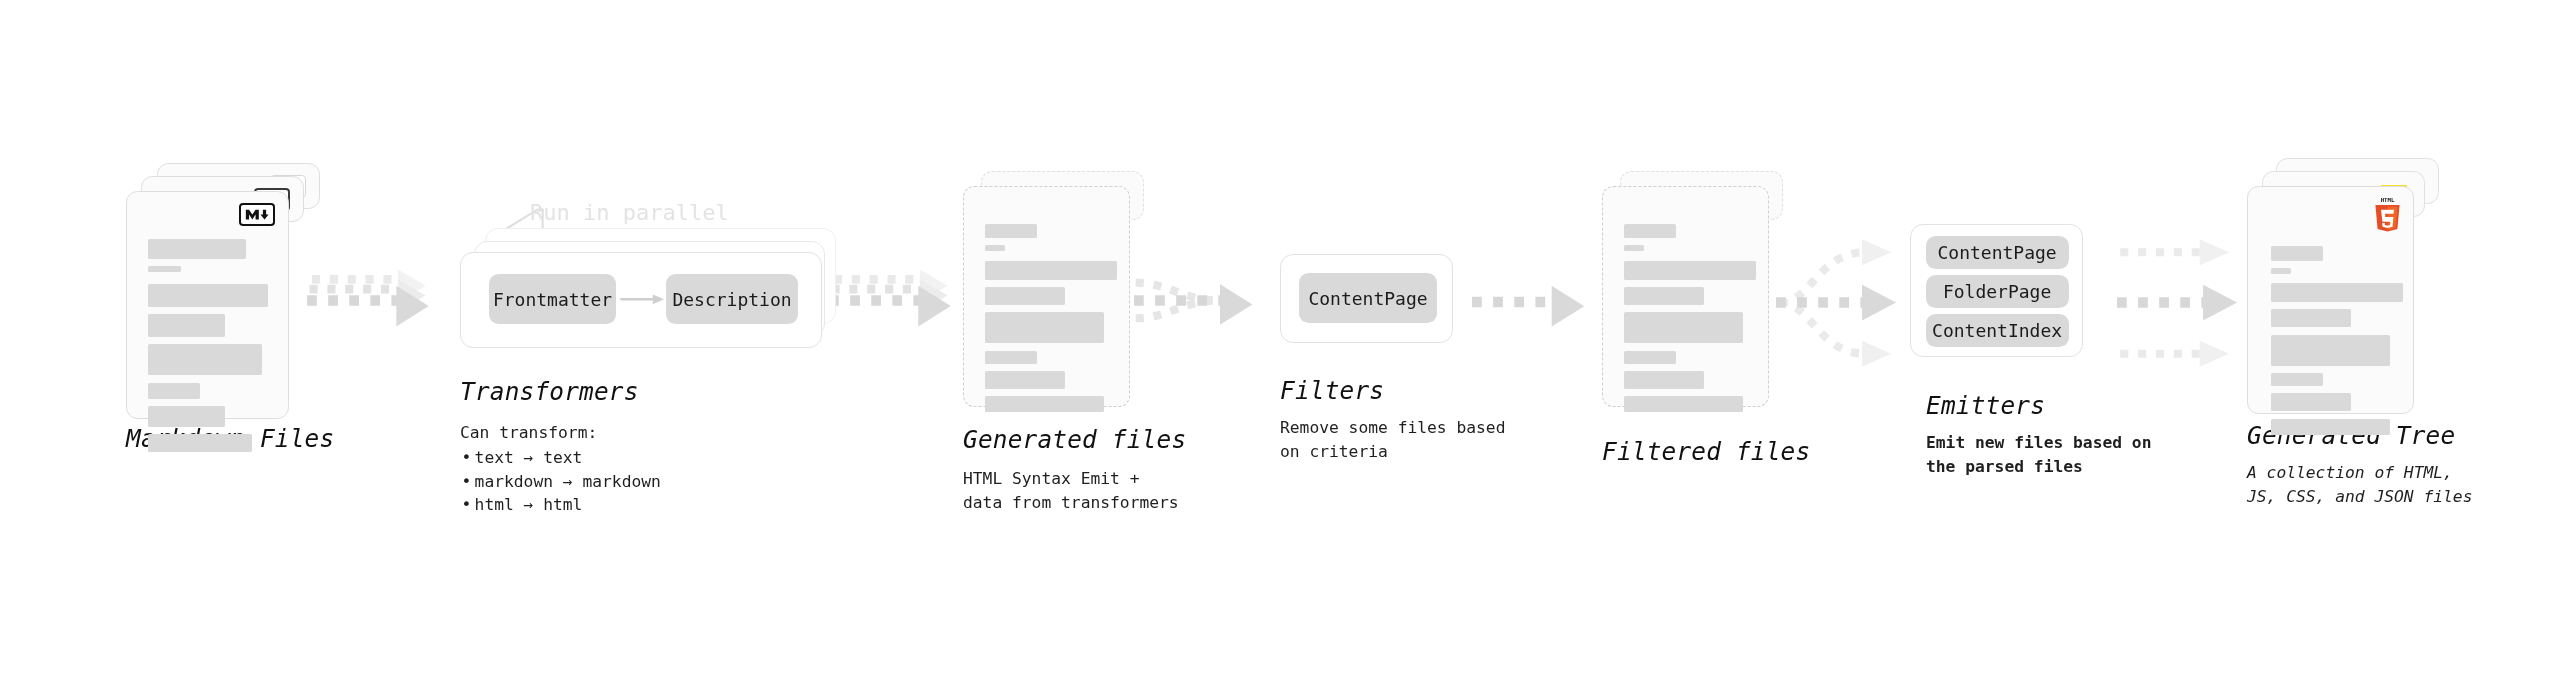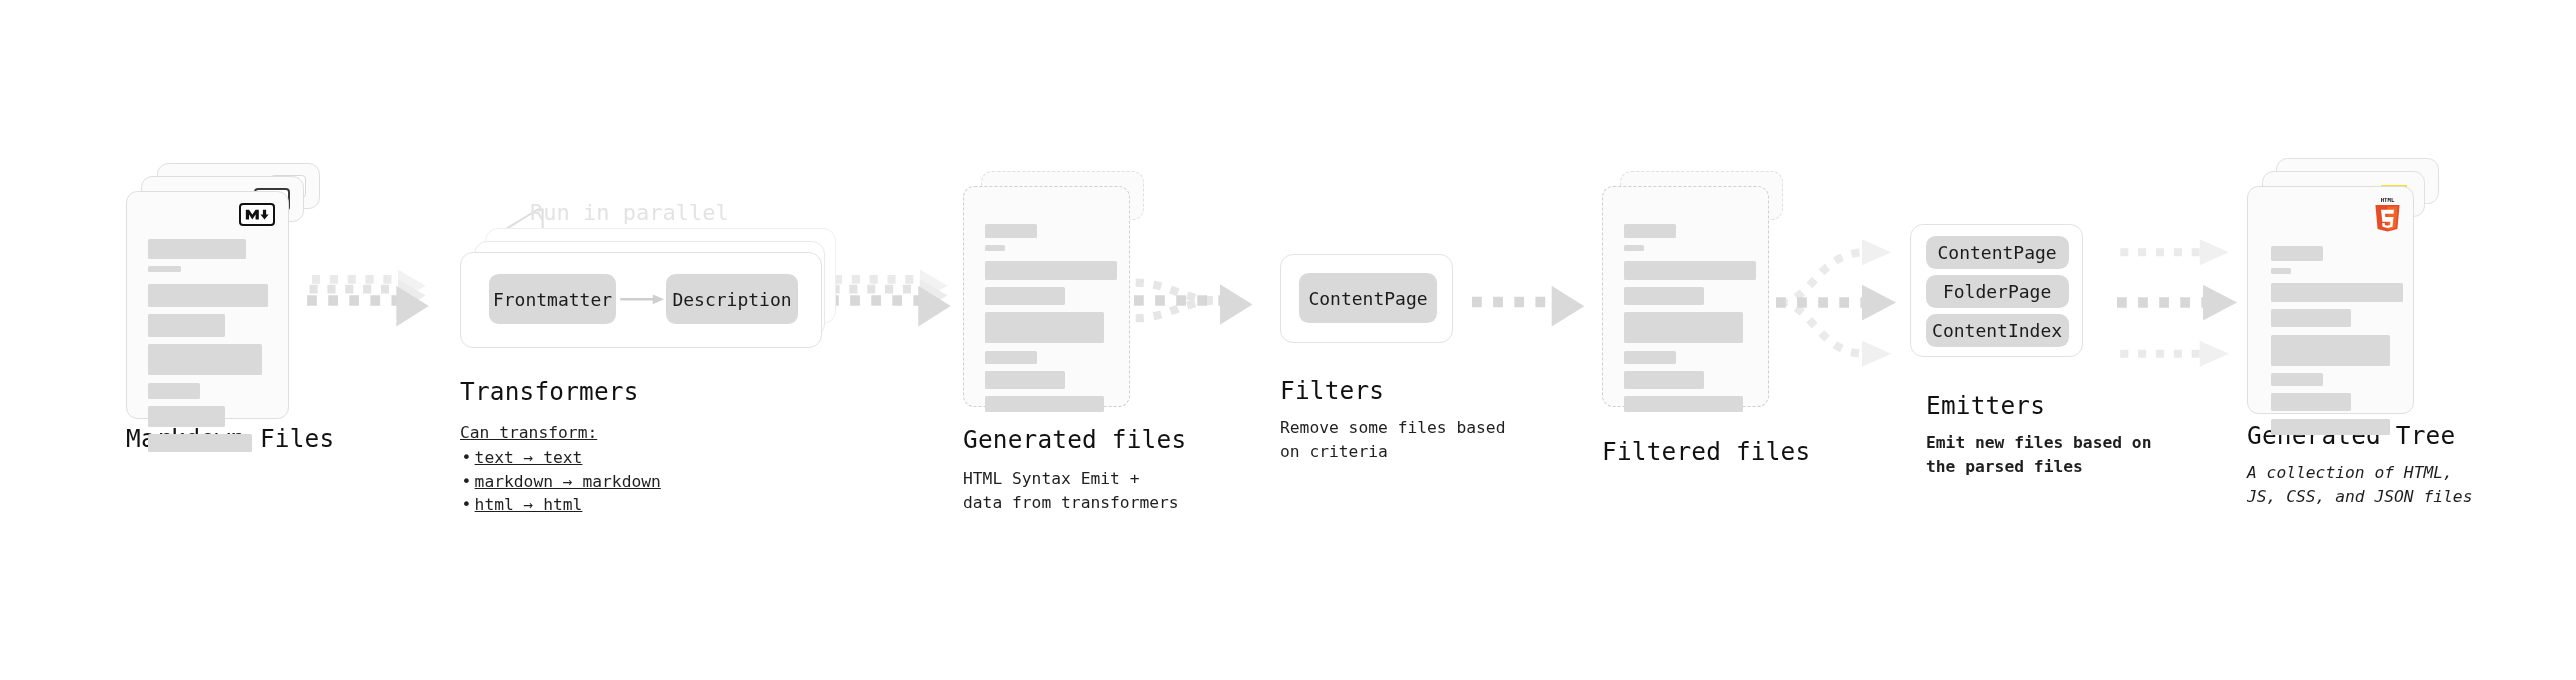--- a/index.html
+++ b/index.html
@@ -26,20 +26,21 @@
   .abs { position: absolute; }
 
   
   .col-title {
     position: absolute;
     font-size: 24.4px;
     letter-spacing: 0.2px;
     color: #111111;
     white-space: nowrap;
     line-height: 1;
+    font-style: italic;
   }
   .col-desc {
     position: absolute;
     font-size: 16.3px;
     line-height: 1.45;
     color: #1f1f1f;
     white-space: pre-line;
   }
   .col-list {
     position: absolute;
@@ -233,21 +234,21 @@
     <div class="chip" style="left:28px; top:21px; width:127px; height:50px;">Frontmatter</div>
     <div class="chip" style="left:205px; top:21px; width:132px; height:50px;">Description</div>
     <svg class="abs" style="left:159px; top:39px;" width="46" height="14.6" viewBox="0 0 56 18">
       <line x1="0" y1="9" x2="42" y2="9" stroke="#cfcfcf" stroke-width="3"></line>
       <polygon points="40,3 54,9 40,15" fill="#cfcfcf"></polygon>
     </svg>
   </div>
 
   <div class="col-title" style="left:460px; top:380px;">Transformers</div>
 
-  <div class="col-list" style="left:460px; top:421px;text-decoration:underline;">
+  <div class="col-list" style="left:460px; top:421px;">
     <p class="lead">Can transform:</p>
     <ul>
       <li>text → text</li>
       <li>markdown → markdown</li>
       <li>html → html</li>
     </ul>
   </div>
 
   <svg class="abs" style="left:829px; top:268px;" width="138" height="73" viewBox="0 0 170 90">
     <g stroke="#e9e9e9" stroke-width="11" stroke-dasharray="10 12" fill="none">

